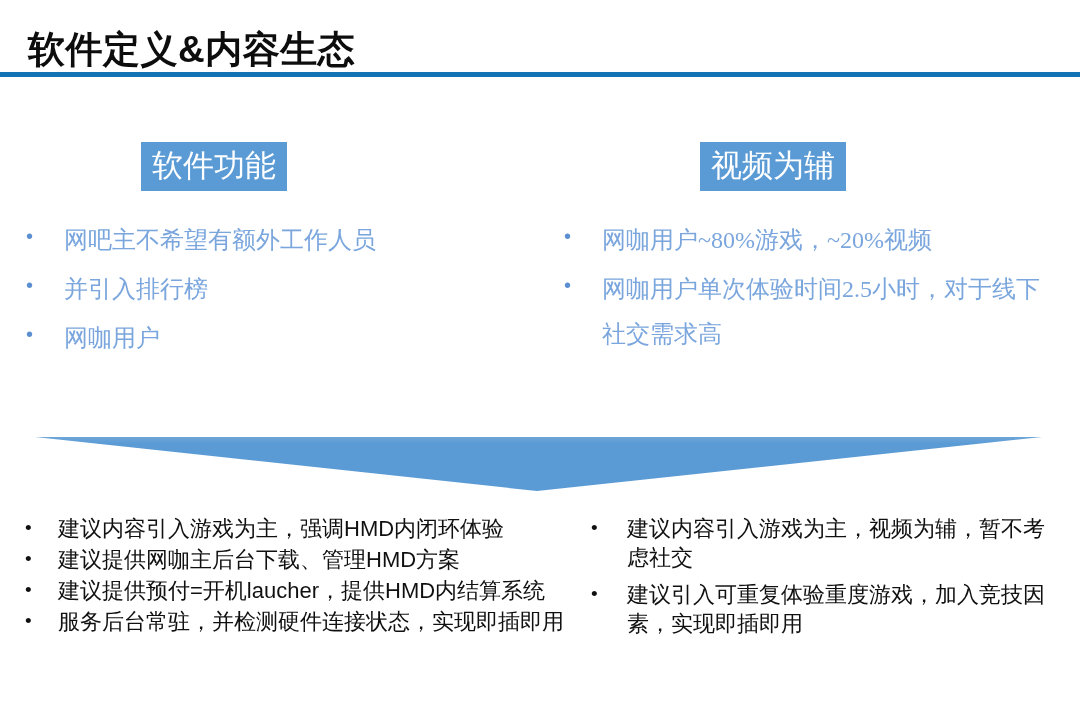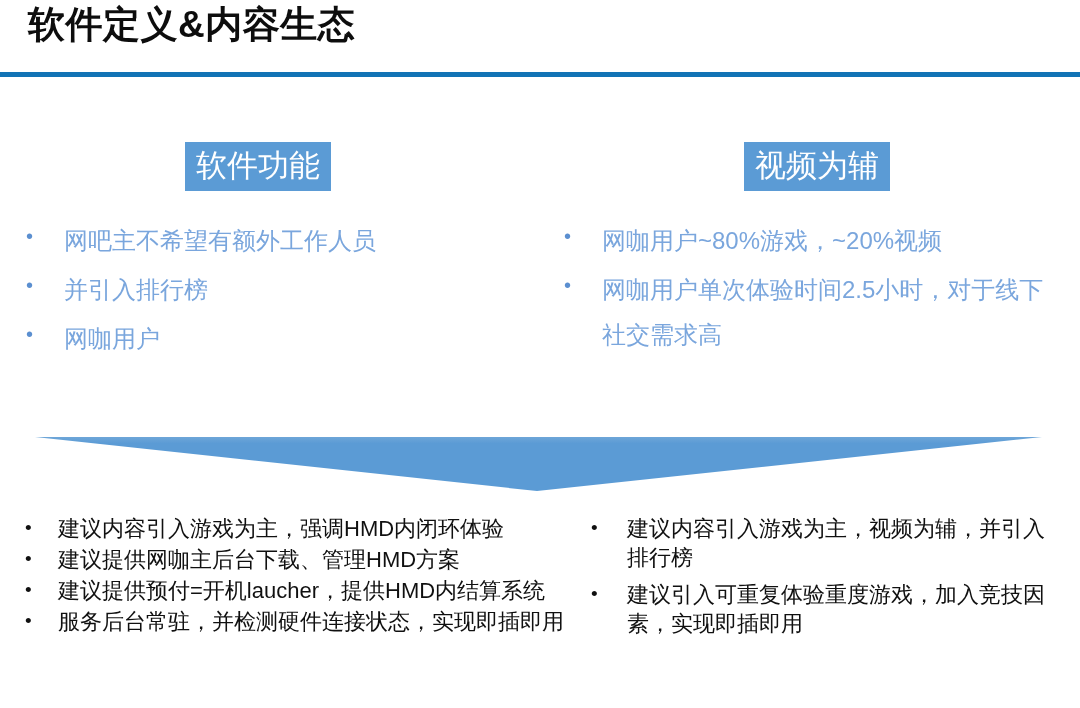--- a/index.html
+++ b/index.html
@@ -12,21 +12,21 @@
     background: #ffffff;
     font-family: "Liberation Sans", "DejaVu Sans", sans-serif;
     overflow: hidden;
     position: relative;
   }
 
   
   #slide-title {
     position: absolute;
     left: 28px;
-    top: 4px;
+    top: 29px;
     font-size: 37px;
     font-weight: bold;
     color: #0d0d0d;
     letter-spacing: 0.5px;
     line-height: 1.15;
     white-space: nowrap;
   }
   #title-rule {
     position: absolute;
     left: 0px;
@@ -38,21 +38,20 @@
 
   
   .section-chip {
     position: absolute;
     background: #5b9bd5;
     color: #ffffff;
     font-size: 31px;
     line-height: 1;
     padding: 8px 11px 10px 11px;
     white-space: nowrap;
-    margin-left: 44px;
   }
   #chip-software { left: 141px; top: 142px; }
   #chip-content  { left: 700px; top: 142px; }
 
   
   .top-col {
     position: absolute;
     top: 218px;
   }
   #top-col-left  { left: 22px;  width: 520px; }
@@ -70,20 +69,21 @@
     flex: 0 0 auto;
     width: 38px;
     text-align: left;
     padding-left: 4px;
     font-size: 20px;
     line-height: 1.88;
     color: #5b8fd0;
   }
   .top-bullet .txt {
     flex: 1 1 auto;
+    font-family: Liberation Serif, serif;
   }
 
   
   #down-arrow {
     position: absolute;
     left: 0;
     top: 425px;
     width: 1080px;
     height: 80px;
   }
@@ -191,20 +191,20 @@
   <div class="bottom-bullet">
     <span class="dot">•</span>
     <span class="txt">服务后台常驻，并检测硬件连接状态，实现即插即用</span>
   </div>
 </div>
 
 <div class="bottom-col" id="bottom-col-right">
 
   <div class="bottom-bullet">
     <span class="dot">•</span>
-    <span class="txt">建议内容引入游戏为主，视频为辅，并引入排行榜</span>
+    <span class="txt">建议内容引入游戏为主，视频为辅，暂不考虑社交</span>
   </div>
 
   <div class="bottom-bullet">
     <span class="dot">•</span>
     <span class="txt">建议引入可重复体验重度游戏，加入竞技因素，实现即插即用</span>
   </div>
 </div>
 
 </body></html>

